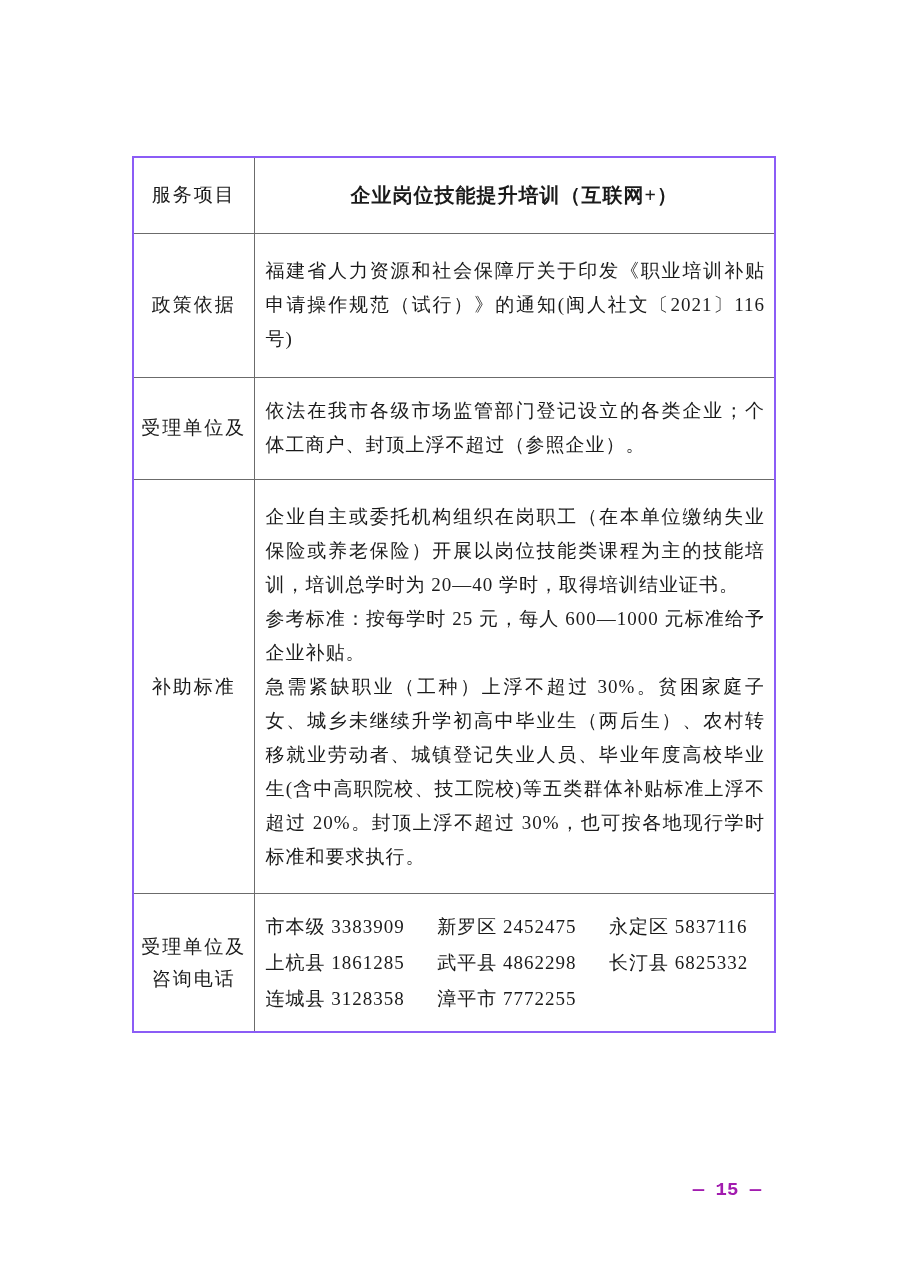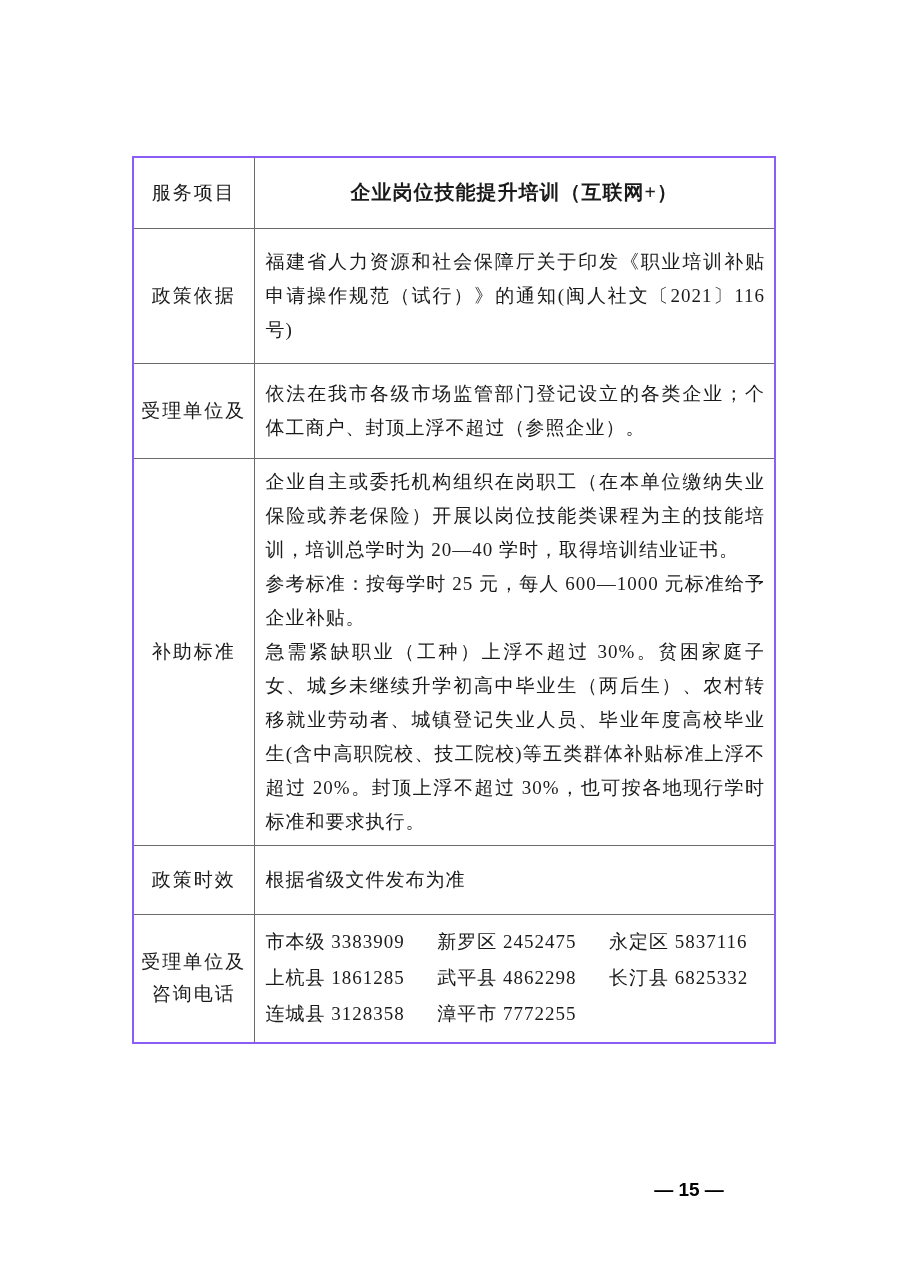--- a/index.html
+++ b/index.html
@@ -73,28 +73,28 @@
     line-height: 36px;
     text-align: left;
   }
   .phone-line { white-space: nowrap; }
   .phone-line .pair:not(:last-child) {
     display: inline-block;
     min-width: 166px;
   }
   .page-number {
     position: absolute;
-    left: 619px;
+    left: 657px;
     top: 1179px;
     width: 140px;
     text-align: center;
-    font-family: Liberation Sans, sans-serif;
+    font-family: Liberation Mono, monospace;
     font-size: 19px;
     font-weight: 600;
-    color: #000000;
+    color: #a21caf;
   }
 </style>
 </head>
 <body>
 
 <div class="doc-page">
 
   <table class="info-table">
     <colgroup>
       <col class="c-label">
@@ -133,28 +133,20 @@
       <td class="label-cell">
         <span>补助标准</span>
       </td>
       <td class="content-cell">
         <p>企业自主或委托机构组织在岗职工（在本单位缴纳失业保险或养老保险）开展以岗位技能类课程为主的技能培训，培训总学时为 20—40 学时，取得培训结业证书。</p>
         <p>参考标准：按每学时 25 元，每人 600—1000 元标准给予企业补贴。</p>
         <p>急需紧缺职业（工种）上浮不超过 30%。贫困家庭子女、城乡未继续升学初高中毕业生（两后生）、农村转移就业劳动者、城镇登记失业人员、毕业年度高校毕业生(含中高职院校、技工院校)等五类群体补贴标准上浮不超过 20%。封顶上浮不超过 30%，也可按各地现行学时标准和要求执行。</p>
       </td>
     </tr>
 
-    <tr class="r5">
-      <td class="label-cell">
-        <span>政策时效</span>
-      </td>
-      <td class="content-cell">
-        <p>根据省级文件发布为准</p>
-      </td>
-    </tr>
 
     <tr class="r6">
       <td class="label-cell">
         <span>受理单位及</span><br>
         <span>咨询电话</span>
       </td>
       <td class="content-cell phones-cell">
         <div class="phone-line">
           <span class="pair">市本级 3383909</span>
           <span class="pair">新罗区 2452475</span>

